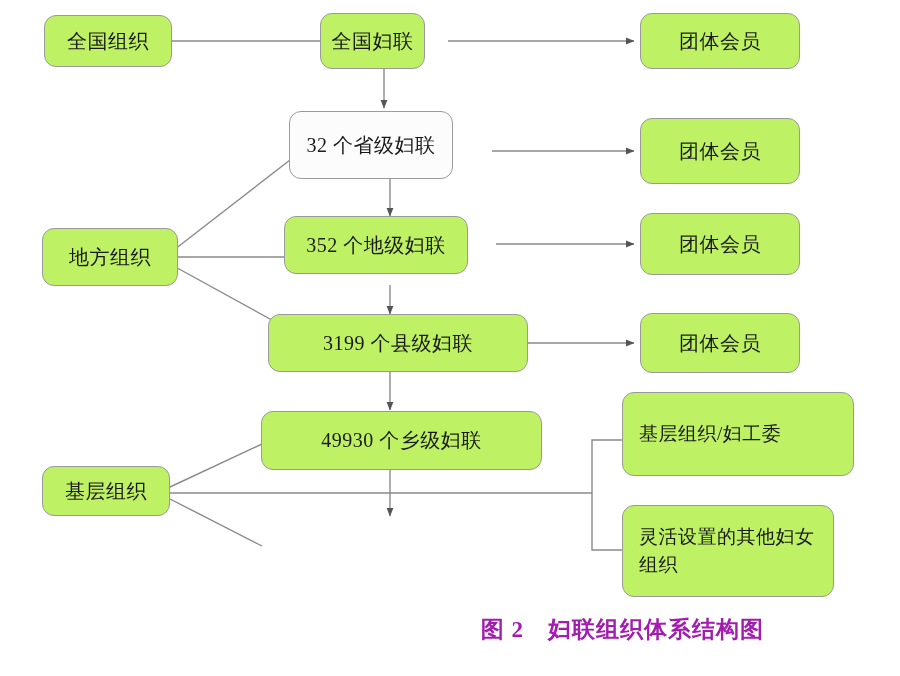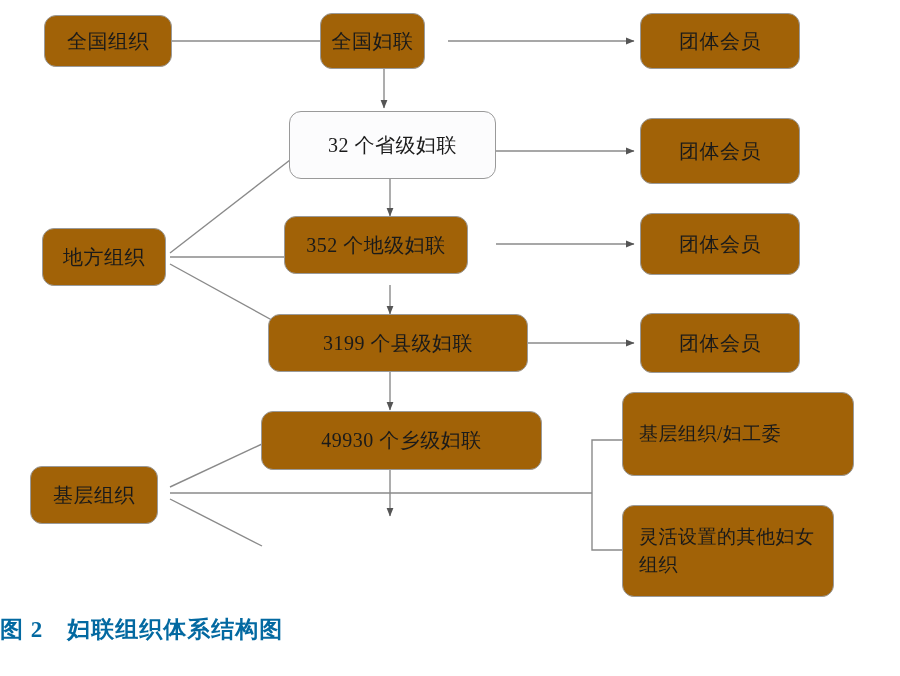--- a/index.html
+++ b/index.html
@@ -23,21 +23,21 @@
     top: 0;
     width: 900px;
     height: 676px;
     pointer-events: none;
   }
   .node {
     position: absolute;
     box-sizing: border-box;
     border: 1px solid #9a9a9a;
     border-radius: 12px;
-    background: #a16207;
+    background: #bef264;
     display: flex;
     align-items: center;
     justify-content: center;
     text-align: center;
     color: #1a1a1a;
     font-size: 20px;
     line-height: 1.45;
     letter-spacing: 0.5px;
     z-index: 2;
   }
@@ -53,24 +53,24 @@
   }
   .node span {
     display: block;
     width: 100%;
   }
   .caption {
     position: absolute;
     left: 0;
     top: 614px;
     width: 764px;
-    text-align: left;
+    text-align: right;
     font-size: 23px;
     font-weight: bold;
-    color: #0369a1;
+    color: #a21caf;
     letter-spacing: 1px;
     font-family: "Liberation Serif", "DejaVu Serif", serif;
   }
 </style>
 </head>
 <body>
 
 <div id="canvas">
 
   <svg id="edges" viewBox="0 0 900 676">
@@ -119,29 +119,29 @@
   </div>
 
   <div class="node" style="left:320px; top:13px; width:105px; height:56px;">
     <span>全国妇联</span>
   </div>
 
   <div class="node" style="left:640px; top:13px; width:160px; height:56px;">
     <span>团体会员</span>
   </div>
 
-  <div class="node tinted" style="left:289px; top:111px; width:207px; height:68px;">
+  <div class="node tinted" style="left:289px; top:111px; width:164px; height:68px;">
     <span>32 个省级妇联</span>
   </div>
 
   <div class="node" style="left:640px; top:118px; width:160px; height:66px;">
     <span>团体会员</span>
   </div>
 
-  <div class="node" style="left:42px; top:228px; width:124px; height:58px;">
+  <div class="node" style="left:42px; top:228px; width:136px; height:58px;">
     <span>地方组织</span>
   </div>
 
   <div class="node" style="left:284px; top:216px; width:184px; height:58px;">
     <span>352 个地级妇联</span>
   </div>
 
   <div class="node" style="left:640px; top:213px; width:160px; height:62px;">
     <span>团体会员</span>
   </div>
@@ -157,21 +157,21 @@
   <div class="node" style="left:261px; top:411px; width:281px; height:59px;">
     <span>49930 个乡级妇联</span>
   </div>
 
   <div class="node two-line" style="left:622px; top:392px; width:232px; height:84px;">
     <span>
       <span>基层组织/妇工委</span>
     </span>
   </div>
 
-  <div class="node" style="left:30px; top:466px; width:128px; height:58px;">
+  <div class="node" style="left:42px; top:466px; width:128px; height:50px;">
     <span>基层组织</span>
   </div>
 
 
   <div class="node two-line" style="left:622px; top:505px; width:212px; height:92px;">
     <span>
       <span>灵活设置的其他妇女</span>
       <span>组织</span>
     </span>
   </div>

